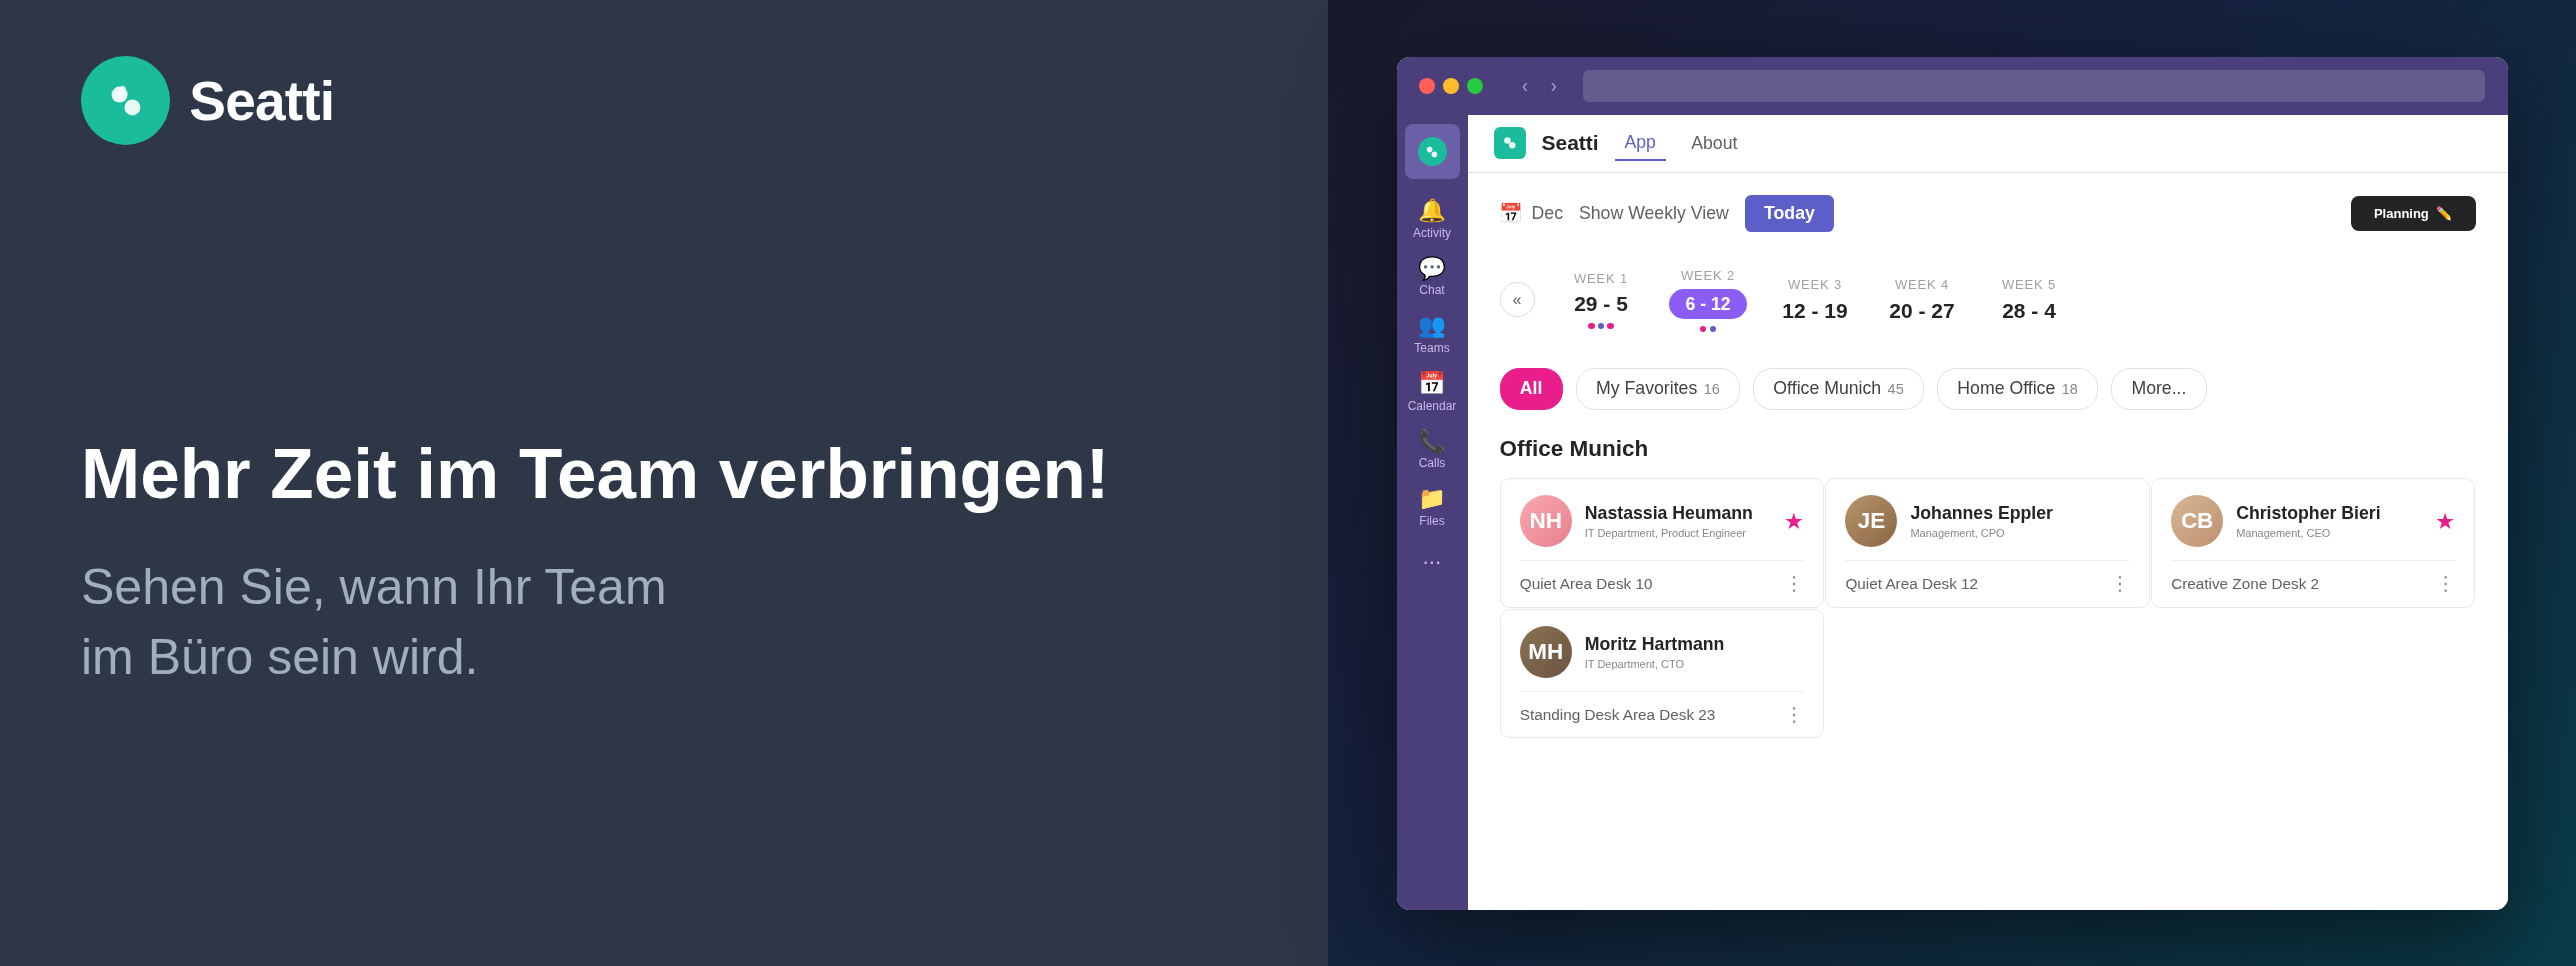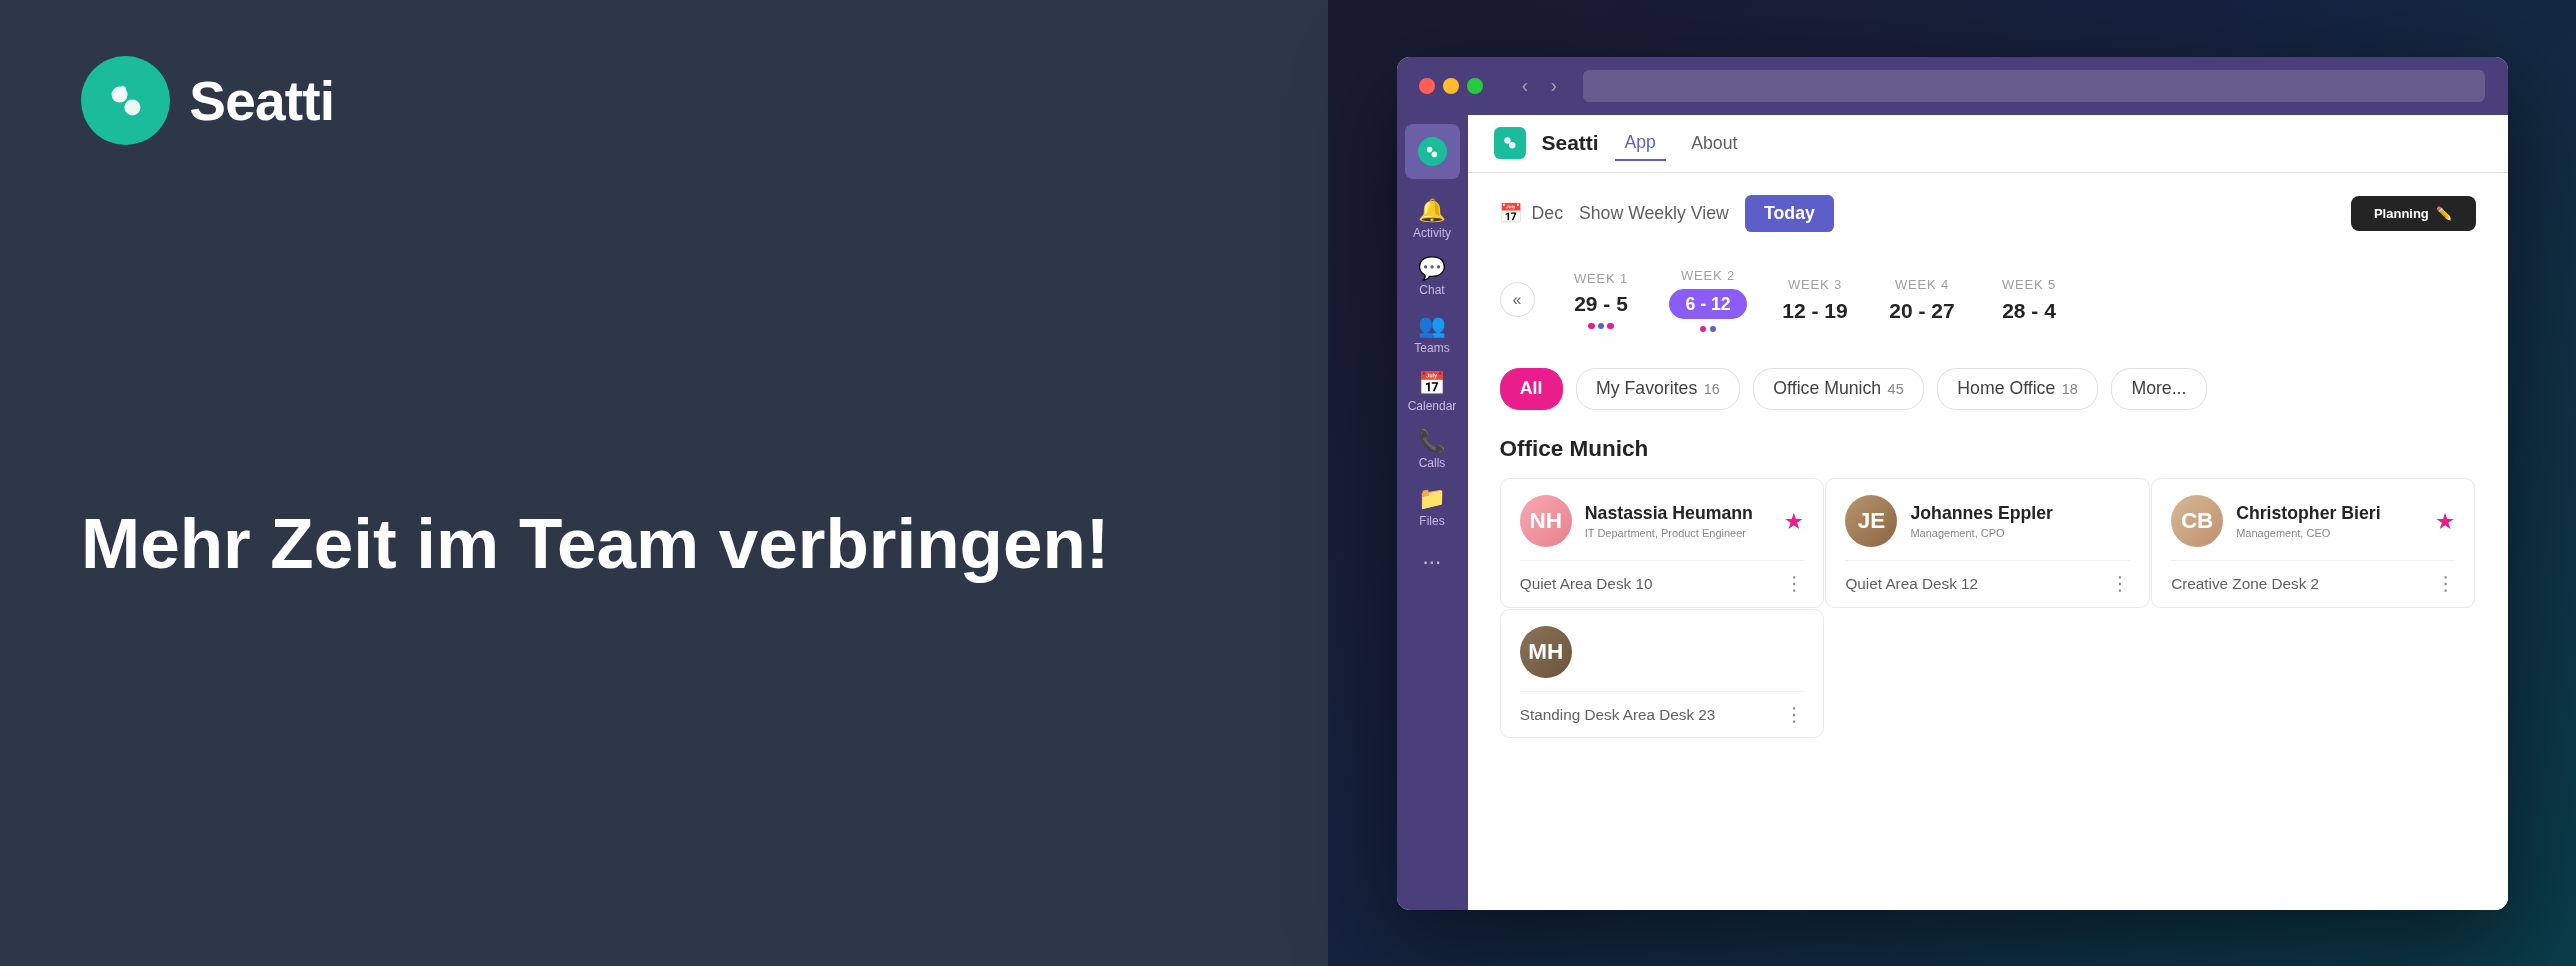--- a/index.html
+++ b/index.html
@@ -524,20 +524,24 @@
         <circle cx="22" cy="22" r="10" fill="white" opacity="0.9"></circle>
         <circle cx="38" cy="38" r="10" fill="white" opacity="0.9"></circle>
         <rect x="18" y="10" width="8" height="22" rx="4" fill="white" opacity="0.7" transform="rotate(30 22 22)"></rect>
       </svg>
     </div>
     <span class="logo-text">Seatti</span>
   </div>
 
   <h1 class="headline">Mehr Zeit im Team verbringen!</h1>
 
+  <p class="subtext">
+    <span>Sehen Sie, wann Ihr Team</span><br>
+    <span>im Büro sein wird.</span>
+  </p>
 </div>
 
 <div class="right-panel">
   <div class="browser-window">
 
     <div class="browser-chrome">
       <div class="traffic-lights">
         <div class="traffic-light tl-red"></div>
         <div class="traffic-light tl-yellow"></div>
         <div class="traffic-light tl-green"></div>
@@ -728,20 +732,24 @@
                 <span class="desk-info">Creative Zone   Desk 2</span>
                 <span class="more-dots">⋮</span>
               </div>
             </div>
 
             <div class="person-card">
               <div class="person-header">
                 <div class="person-avatar av-dark">
                   <span>MH</span>
                 </div>
+                <div class="person-info">
+                  <div class="person-name">Moritz Hartmann</div>
+                  <div class="person-role">IT Department, CTO</div>
+                </div>
               </div>
               <div class="person-footer">
                 <span class="desk-info">Standing Desk Area   Desk 23</span>
                 <span class="more-dots">⋮</span>
               </div>
             </div>
 
           </div>
         </div>
       </div>

